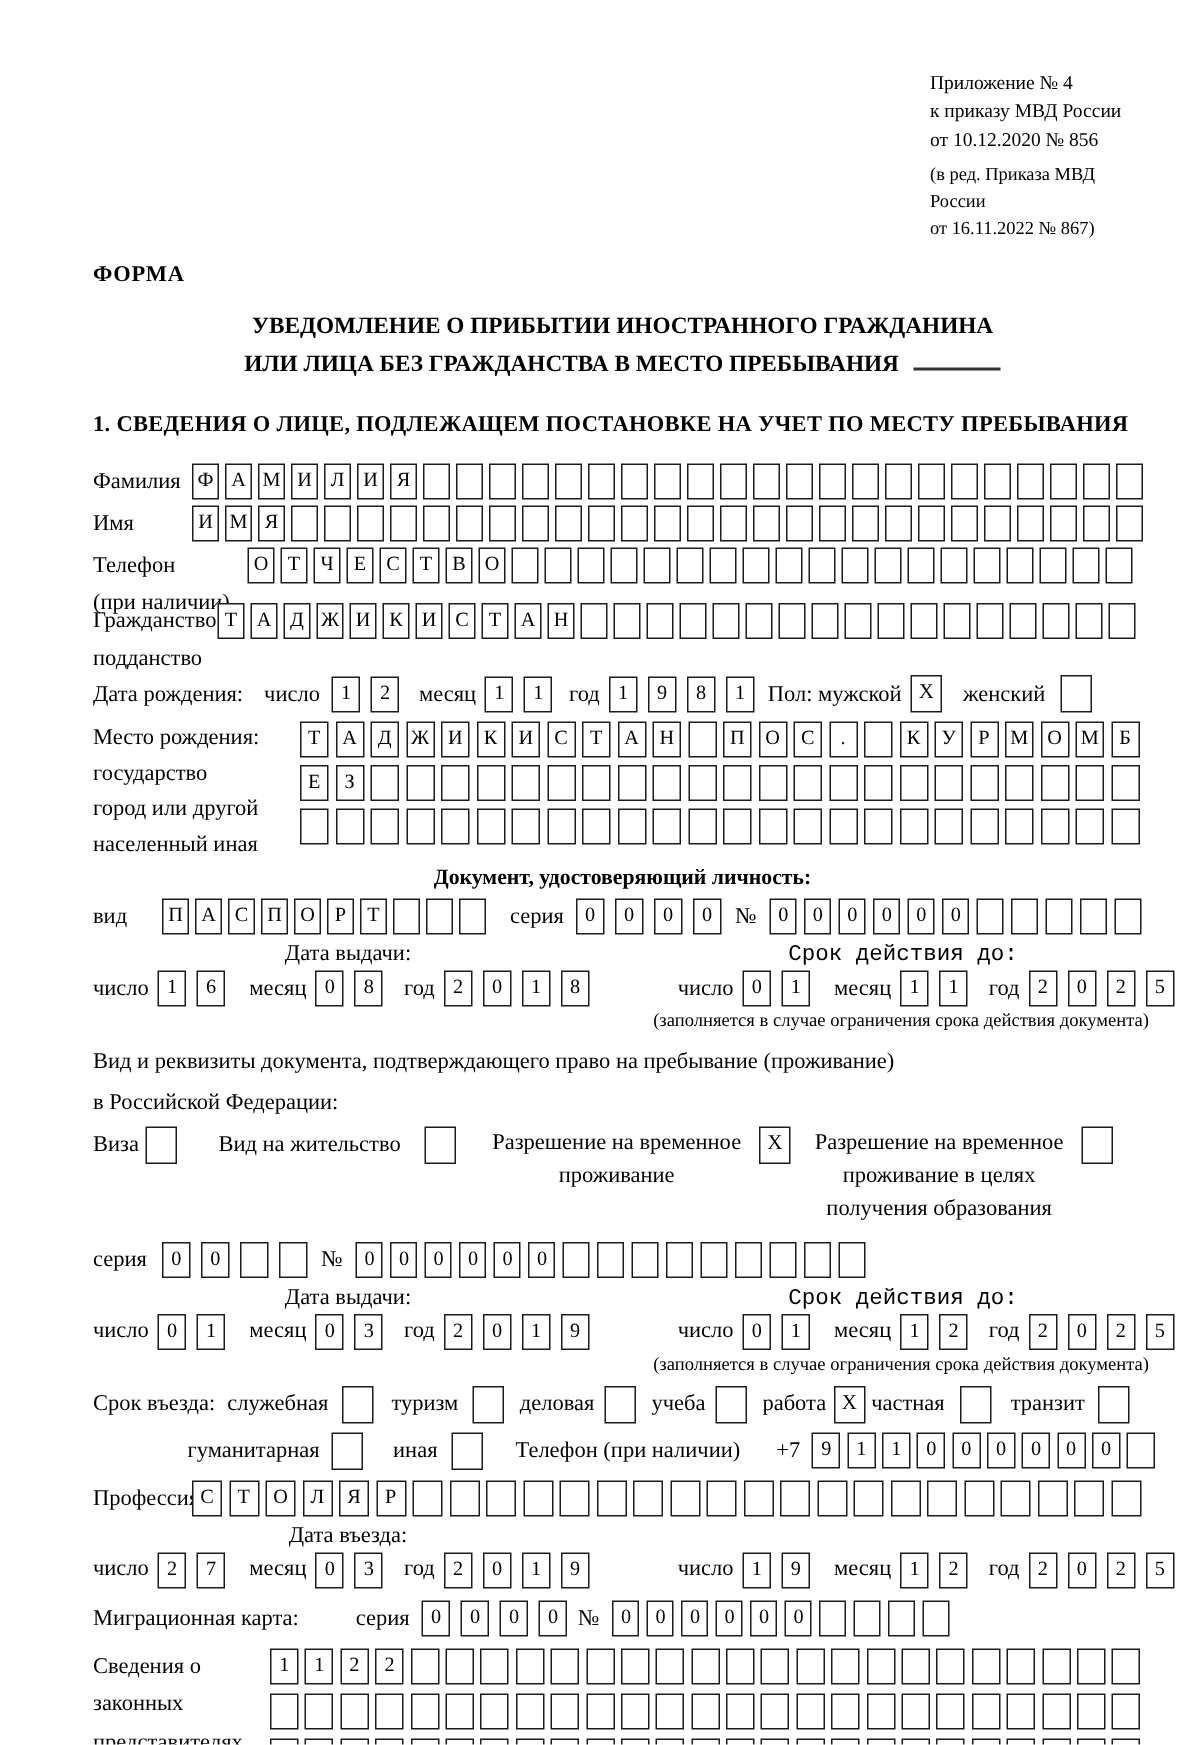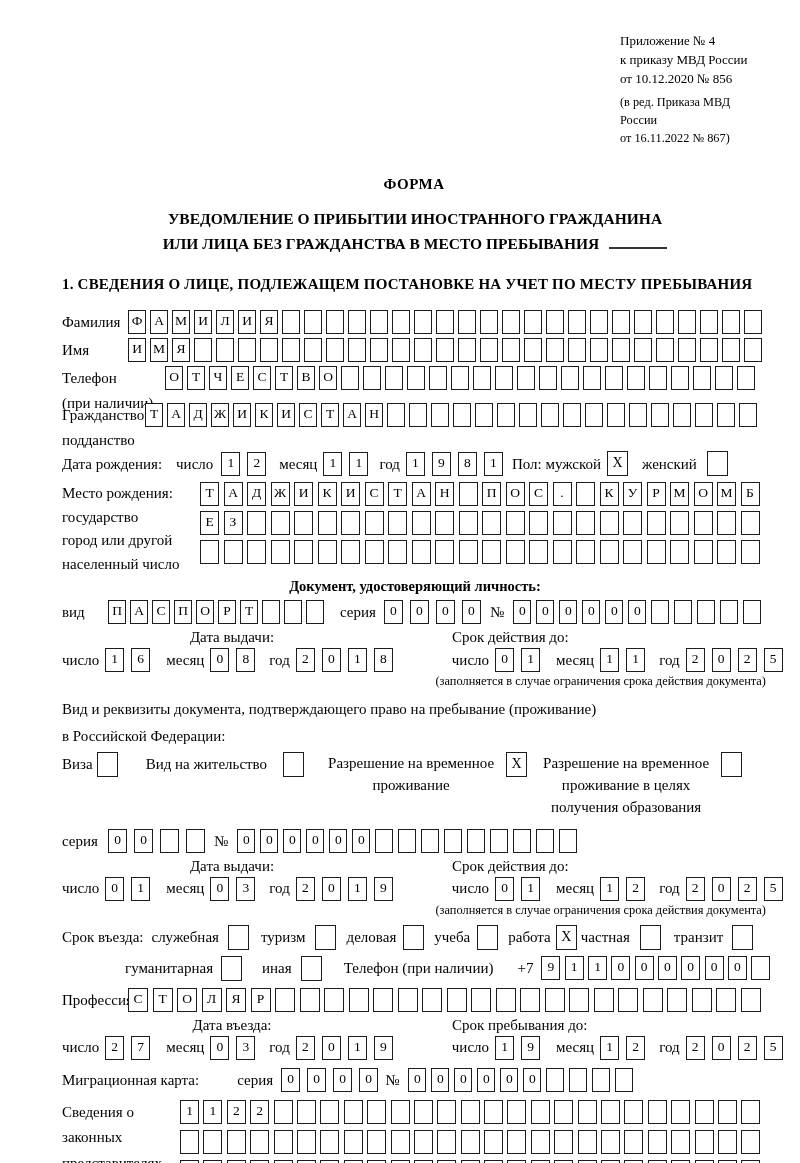--- a/index.html
+++ b/index.html
@@ -1,23 +1,23 @@
 <!DOCTYPE html>
 <html><head>
 <meta charset="utf-8">
 <style>
   html,body{margin:0;padding:0;background:#fff;}
   body{width:800px;height:1163px;overflow:hidden;color:#000;
        font-family:"Liberation Serif","DejaVu Serif",serif;}
   .page{position:relative;box-sizing:border-box;width:800px;height:1163px;
-        padding:32px 32px 10px 62px;}
+        padding:46px 32px 10px 62px;}
   
   .hdr{margin-left:558px;font-size:13px;line-height:1.45;}
   .hdr .sub{font-size:12.3px;margin-top:4px;line-height:1.5;}
-  .forma{font-weight:bold;font-size:15px;text-align:center;margin-top:28px;padding-right:2px;letter-spacing:.5px;}
+  .forma{font-weight:bold;font-size:15px;text-align:left;margin-top:13px;padding-right:2px;letter-spacing:.5px;}
   
   .title{text-align:center;font-weight:bold;font-size:15.5px;line-height:1.6;margin-top:14px;font-family:Liberation Serif, serif;}
   .tline{display:inline-block;width:58px;border-bottom:2px solid #333;margin-left:10px;vertical-align:baseline;}
   .sec1{font-weight:bold;font-size:15px;margin:20px 0 17px;letter-spacing:.2px;white-space:nowrap;}
   
   .row{display:flex;align-items:flex-start;margin-bottom:4px;font-size:15px;white-space:nowrap;}
   .rl{flex-shrink:0;line-height:24px;height:24px;}
   .rl .ln{line-height:25px;height:25px;}
   .lblock{flex-shrink:0;font-size:15px;line-height:23.5px;}
   
@@ -27,21 +27,21 @@
   .cells-mid .cell{width:19px;margin-right:4.5px;}
   .cells-sv .cell{width:19px;margin-right:4.4px;}
   .cells-prof .cell{width:20px;margin-right:4.5px;}
   .cells-date .cell{width:19px;margin-right:7px;}
   .cells-num .cell{width:18px;margin-right:5px;}
   .cells-phone .cell{width:19px;margin-right:4.3px;}
   .cb .cell{width:21px;height:25px;margin-right:0;font-size:14px;line-height:21px;}
   
   .dheads{display:flex;font-size:15px;margin:5px 0 2px;}
   .dh-l{flex:0 0 340px;text-align:center;}
-  .dh-r{flex:0 0 300px;margin-left:50px;}
+  .dh-r{flex:0 0 300px;margin-left:50px;text-align:center;font-family:Liberation Mono, monospace;}
   .drow{display:flex;align-items:center;font-size:15px;white-space:nowrap;}
   .drow .w{margin:0 6px 0 0;}
   .drow .m{margin:0 6px 0 9px;}
   .drow .g{margin:0 6px 0 7px;}
   .dgap{width:52px;flex-shrink:0;}
   .fp{font-size:12.4px;text-align:right;margin:2px 2px 7px 0;}
   
   .para{font-size:15px;line-height:1.75;margin:2px 0 3px;}
   .vrow{display:flex;align-items:flex-start;font-size:15px;margin:2px 0 11px;white-space:nowrap;}
   .vrow .c2,.vrow .c3{text-align:center;line-height:22px;}
@@ -109,21 +109,21 @@
     <span class="cells cb"><span class="cell">X</span></span>
     <span class="mt0" style="margin:0 10px 0 14px">женский</span>
     <span class="cells cb"><span class="cell"></span></span>
   </div>
 
   <div class="row" style="margin-bottom:2px">
     <div class="lblock" style="width:138px">
       <div>Место рождения:</div>
       <div>государство</div>
       <div>город или другой</div>
-      <div>населенный число</div>
+      <div>населенный иная</div>
     </div>
     <div>
       <div class="cells cells-mid" style="margin-bottom:5px"><span class="cell">Т</span><span class="cell">А</span><span class="cell">Д</span><span class="cell">Ж</span><span class="cell">И</span><span class="cell">К</span><span class="cell">И</span><span class="cell">С</span><span class="cell">Т</span><span class="cell">А</span><span class="cell">Н</span><span class="cell"></span><span class="cell">П</span><span class="cell">О</span><span class="cell">С</span><span class="cell">.</span><span class="cell"></span><span class="cell">К</span><span class="cell">У</span><span class="cell">Р</span><span class="cell">М</span><span class="cell">О</span><span class="cell">М</span><span class="cell">Б</span></div>
       <div class="cells cells-mid" style="margin-bottom:5px"><span class="cell">Е</span><span class="cell">З</span><span class="cell"></span><span class="cell"></span><span class="cell"></span><span class="cell"></span><span class="cell"></span><span class="cell"></span><span class="cell"></span><span class="cell"></span><span class="cell"></span><span class="cell"></span><span class="cell"></span><span class="cell"></span><span class="cell"></span><span class="cell"></span><span class="cell"></span><span class="cell"></span><span class="cell"></span><span class="cell"></span><span class="cell"></span><span class="cell"></span><span class="cell"></span><span class="cell"></span></div>
       <div class="cells cells-mid"><span class="cell"></span><span class="cell"></span><span class="cell"></span><span class="cell"></span><span class="cell"></span><span class="cell"></span><span class="cell"></span><span class="cell"></span><span class="cell"></span><span class="cell"></span><span class="cell"></span><span class="cell"></span><span class="cell"></span><span class="cell"></span><span class="cell"></span><span class="cell"></span><span class="cell"></span><span class="cell"></span><span class="cell"></span><span class="cell"></span><span class="cell"></span><span class="cell"></span><span class="cell"></span><span class="cell"></span></div>
     </div>
   </div>
 
   <div style="text-align:center;font-weight:bold;font-size:14.5px;margin:0 0 5px">Документ, удостоверяющий личность:</div>
 
@@ -236,21 +236,20 @@
     <span class="cells cells-phone"><span class="cell">9</span><span class="cell">1</span><span class="cell">1</span><span class="cell">0</span><span class="cell">0</span><span class="cell">0</span><span class="cell">0</span><span class="cell">0</span><span class="cell">0</span><span class="cell"></span></span>
   </div>
 
   <div class="row" style="margin-bottom:5px">
     <div class="rl" style="width:66px">Профессия</div>
     <div class="cells cells-prof"><span class="cell">С</span><span class="cell">Т</span><span class="cell">О</span><span class="cell">Л</span><span class="cell">Я</span><span class="cell">Р</span><span class="cell"></span><span class="cell"></span><span class="cell"></span><span class="cell"></span><span class="cell"></span><span class="cell"></span><span class="cell"></span><span class="cell"></span><span class="cell"></span><span class="cell"></span><span class="cell"></span><span class="cell"></span><span class="cell"></span><span class="cell"></span><span class="cell"></span><span class="cell"></span><span class="cell"></span><span class="cell"></span><span class="cell"></span><span class="cell"></span></div>
   </div>
 
   <div class="dheads">
     <div class="dh-l">Дата въезда:</div>
-    <div class="dh-r">Срок пребывания до:</div>
   </div>
   <div class="drow" style="margin-bottom:8px">
     <span class="w">число</span>
     <span class="cells cells-date"><span class="cell">2</span><span class="cell">7</span></span>
     <span class="m">месяц</span>
     <span class="cells cells-date"><span class="cell">0</span><span class="cell">3</span></span>
     <span class="g">год</span>
     <span class="cells cells-date"><span class="cell">2</span><span class="cell">0</span><span class="cell">1</span><span class="cell">9</span></span>
     <span class="dgap"></span>
     <span class="w">число</span>

